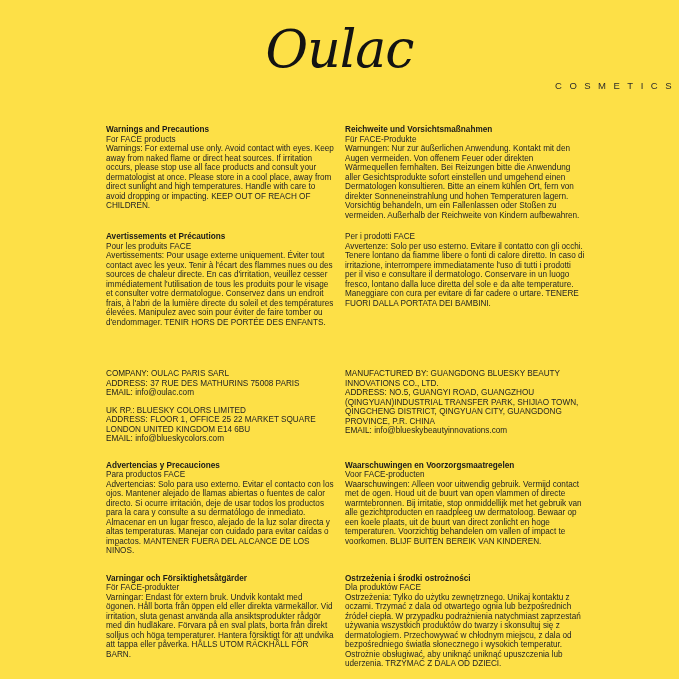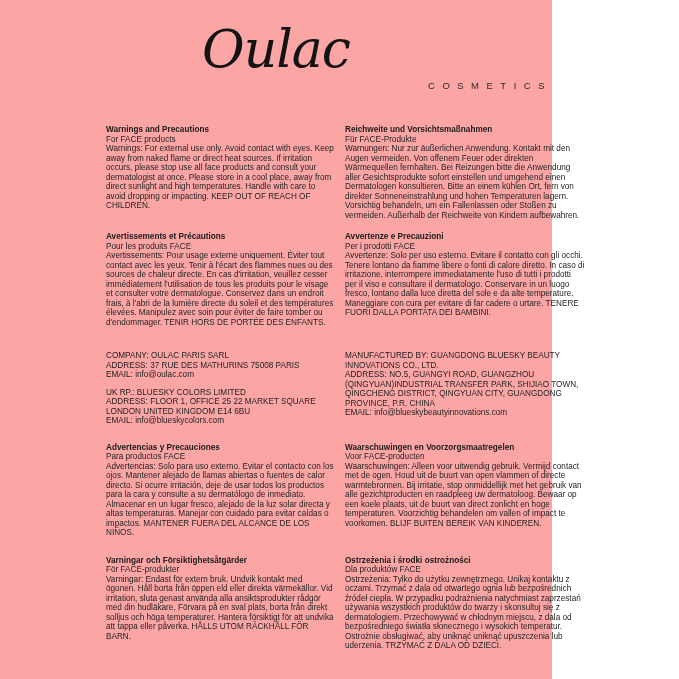--- a/index.html
+++ b/index.html
@@ -6,21 +6,21 @@
     margin: 0; padding: 0;
     background: #ffffff;
   }
   body {
     width: 679px; height: 679px;
     overflow: hidden;
     font-family: "Liberation Sans", sans-serif;
     color: #1f1f1f;
     -webkit-font-smoothing: antialiased;
   }
-  .page { position: relative; width: 552px; height: 679px; background: #fca5a5; }
+  .page { position: relative; width: 679px; height: 679px; background: #fde047; }
 
   
   .brand { text-align: center; padding-top: 20px; }
   .logo {
     font-family: "DejaVu Serif", serif;
     font-style: italic;
     font-size: 52px;
     line-height: 58px;
     letter-spacing: -1px;
     color: #131313;
@@ -38,21 +38,21 @@
   
   .content { margin-left: 106px; width: 478px; }
   .row {
     display: grid;
     grid-template-columns: 228px 240px;
     column-gap: 11px;
     align-items: start;
   }
   .row-1 { margin-top: 33px; }
   .row-2 { margin-top: 12px; }
-  .row-3 { margin-top: 24px; }
+  .row-3 { margin-top: 42px; }
   .row-4 { margin-top: 17px; }
   .row-5 { margin-top: 18px; }
 
   .sec p, .cblock p {
     margin: 0;
     font-size: 8.2px;
     line-height: 9.5px;
     color: #242424;
   }
   .sec .t { font-weight: bold; color: #1a1a1a; }
@@ -84,21 +84,20 @@
       </div>
     </section>
 
     <section class="row row-2">
       <div class="sec">
         <p class="t">Avertissements et Précautions</p>
         <p class="s">Pour les produits FACE</p>
         <p class="b"><b>Avertissements:</b> <span>Pour usage externe uniquement. Éviter tout contact avec les yeux. Tenir à l'écart des flammes nues ou des sources de chaleur directe. En cas d'irritation, veuillez cesser immédiatement l'utilisation de tous les produits pour le visage et consulter votre dermatologue. Conservez dans un endroit frais, à l'abri de la lumière directe du soleil et des températures élevées. Manipulez avec soin pour éviter de faire tomber ou d'endommager. TENIR HORS DE PORTÉE DES ENFANTS.</span></p>
       </div>
       <div class="sec">
-        <p class="t">Avvertenze e Precauzioni</p>
         <p class="s">Per i prodotti FACE</p>
         <p class="b"><b>Avvertenze:</b> <span>Solo per uso esterno. Evitare il contatto con gli occhi. Tenere lontano da fiamme libere o fonti di calore diretto. In caso di irritazione, interrompere immediatamente l'uso di tutti i prodotti per il viso e consultare il dermatologo. Conservare in un luogo fresco, lontano dalla luce diretta del sole e da alte temperature. Maneggiare con cura per evitare di far cadere o urtare. TENERE FUORI DALLA PORTATA DEI BAMBINI.</span></p>
       </div>
     </section>
 
     <section class="row row-3">
       <div>
         <div class="cblock">
           <p><b>COMPANY:</b> <span>OULAC PARIS SARL</span></p>
           <p><b>ADDRESS:</b> <span>37 RUE DES MATHURINS 75008 PARIS</span></p>

